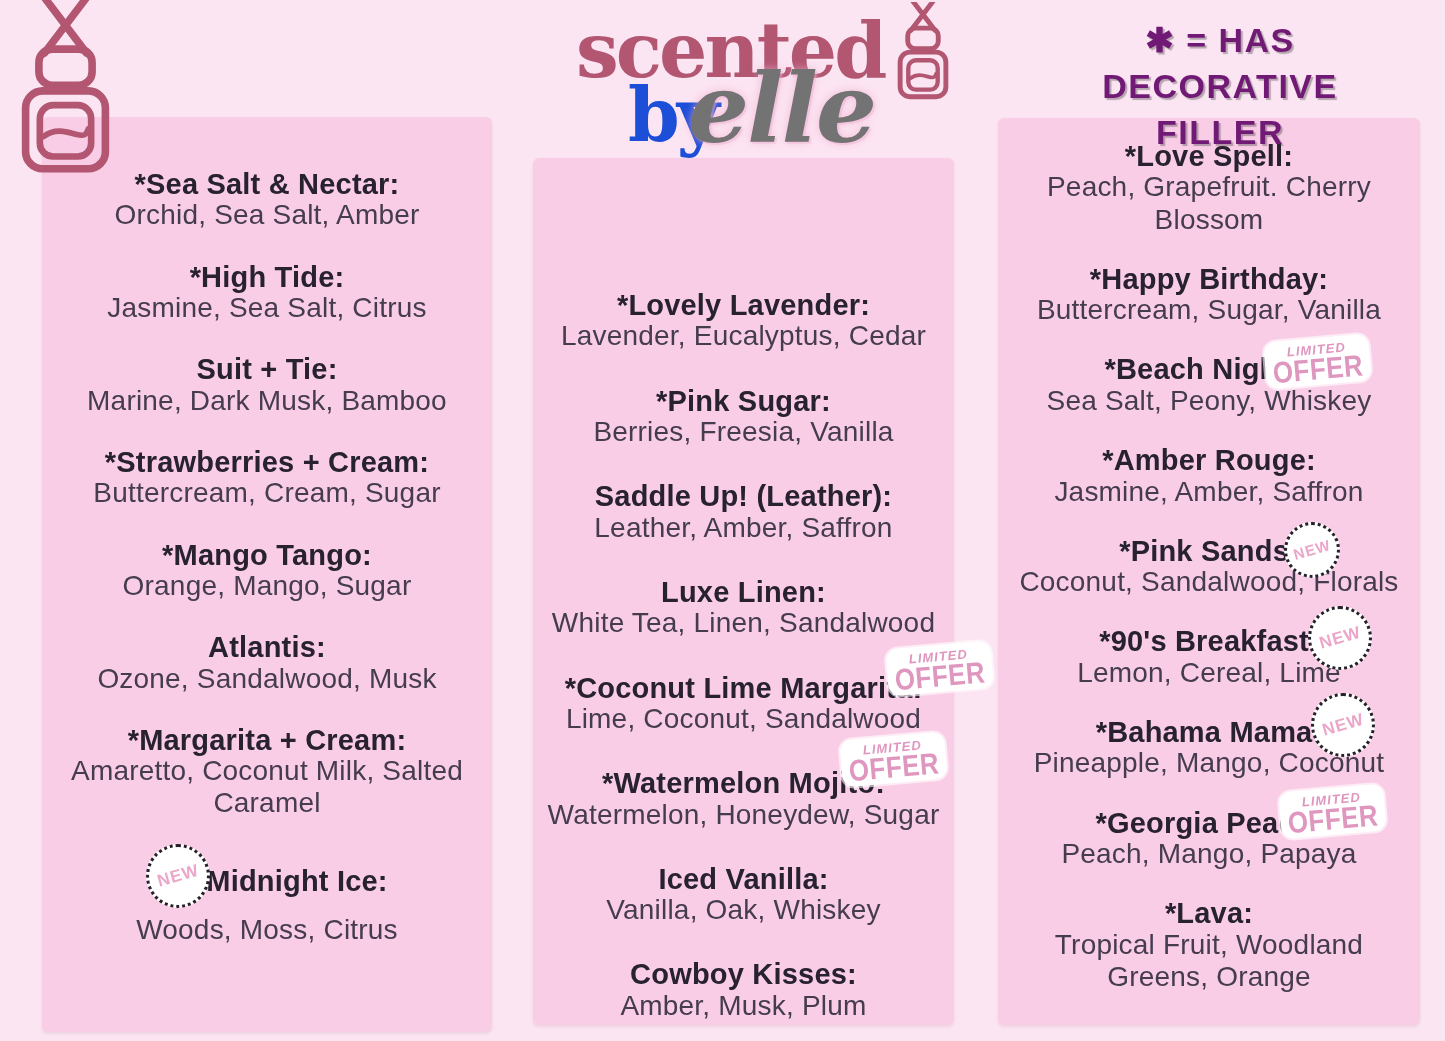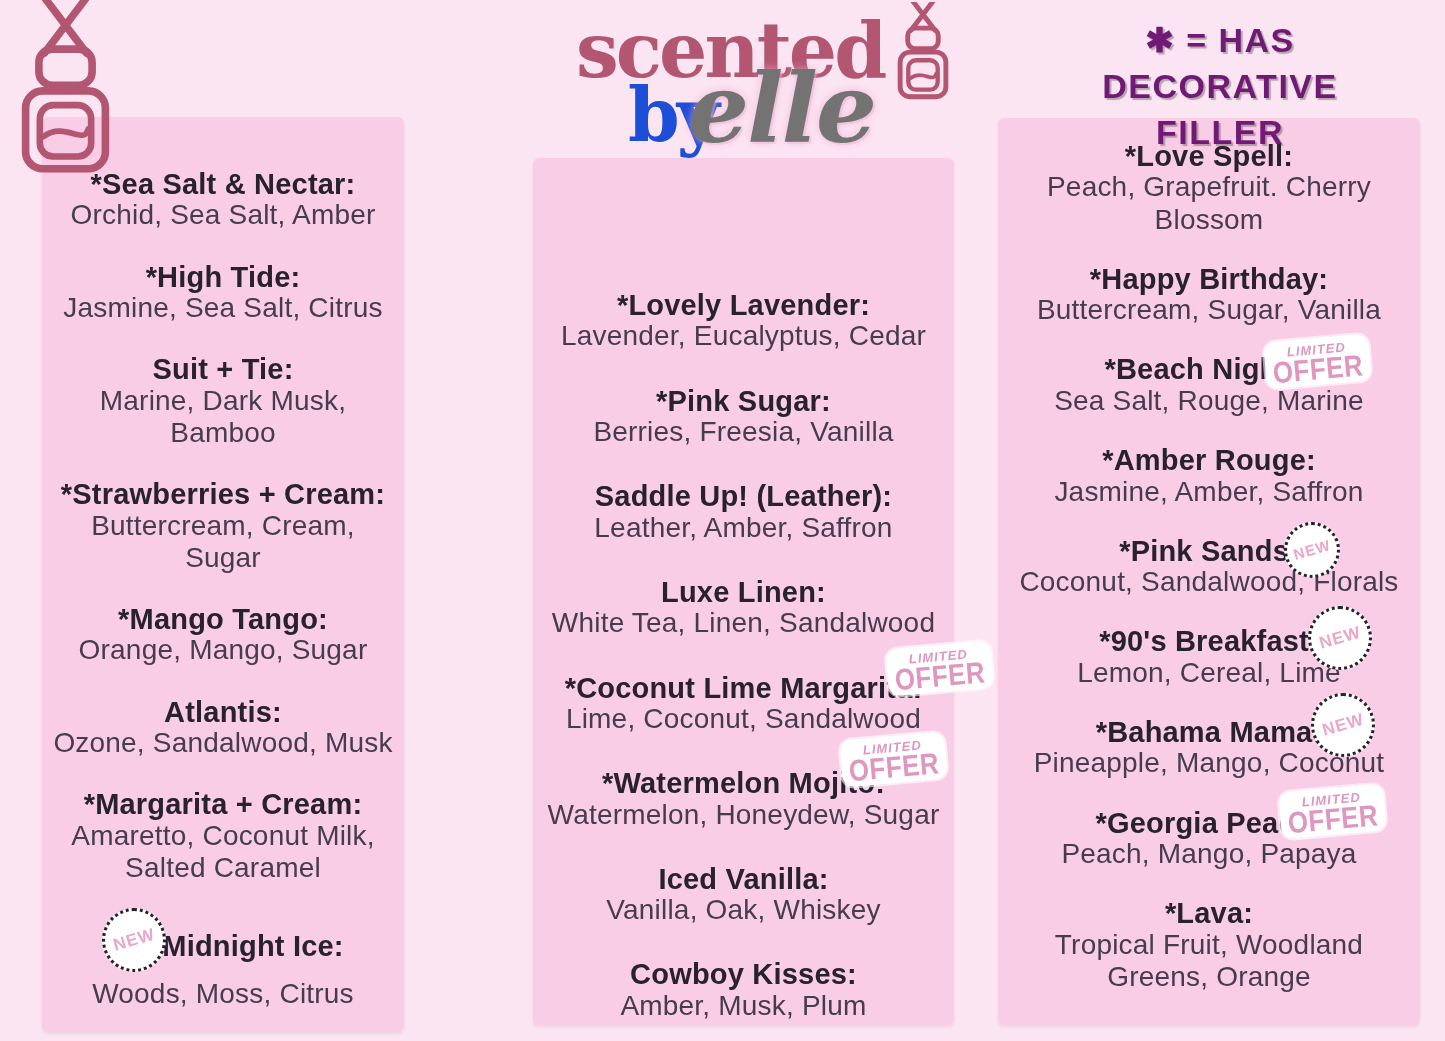--- a/index.html
+++ b/index.html
@@ -7,21 +7,21 @@
     position:relative;width:1445px;height:1041px;overflow:hidden;
     background:#fce5f2;
     font-family:"Liberation Sans",sans-serif;
   }
   
   .panel{
     position:absolute;background:#f9cde6;border-radius:6px;
     display:flex;flex-direction:column;align-items:center;text-align:center;
     box-sizing:border-box;box-shadow:0 2px 3px rgba(120,80,110,0.12);
   }
-  .panel-left{left:42px;top:117px;width:362px;height:915px;padding-top:52px;gap:30px;}
+  .panel-left{left:42px;top:117px;width:450px;height:915px;padding-top:52px;gap:30px;}
   .panel-mid{left:533px;top:158px;width:421px;height:867px;padding-top:132px;gap:33px;}
   .panel-right{left:998px;top:118px;width:422px;height:907px;padding-top:23px;gap:28px;}
   .item{position:relative;width:100%;padding:0 10px;box-sizing:border-box;}
   .item-name{font-weight:bold;font-size:29px;line-height:1.05;color:#272130;letter-spacing:0.2px;}
   .item-notes{font-size:28px;line-height:1.15;font-weight:400;color:#463c4f;letter-spacing:0.2px;}
   .name-row{display:flex;align-items:center;justify-content:center;}
   
   .logo-scented{
     position:absolute;left:576px;top:6px;z-index:1;
     font-family:"DejaVu Serif",serif;font-weight:bold;
@@ -198,21 +198,21 @@
     <div class="item">
       <div class="item-name">*Happy Birthday:</div>
       <div class="item-notes">Buttercream, Sugar, Vanilla</div>
     </div>
     <div class="item">
       <span class="badge-limited badge-abs" style="right:50px;top:-16px;">
         <span class="limited-word">LIMITED</span>
         <span class="offer-word">OFFER</span>
       </span>
       <div class="item-name">*Beach Nights:</div>
-      <div class="item-notes">Sea Salt, Rouge, Marine</div>
+      <div class="item-notes">Sea Salt, Peony, Whiskey</div>
     </div>
     <div class="item">
       <div class="item-name">*Amber Rouge:</div>
       <div class="item-notes">Jasmine, Amber, Saffron</div>
     </div>
     <div class="item">
       <span class="badge-new badge-abs" style="right:80px;top:-14px;width:50px;height:50px;">
         <span class="badge-new-text" style="font-size:15px;">NEW</span>
       </span>
       <div class="item-name">*Pink Sands:</div>

